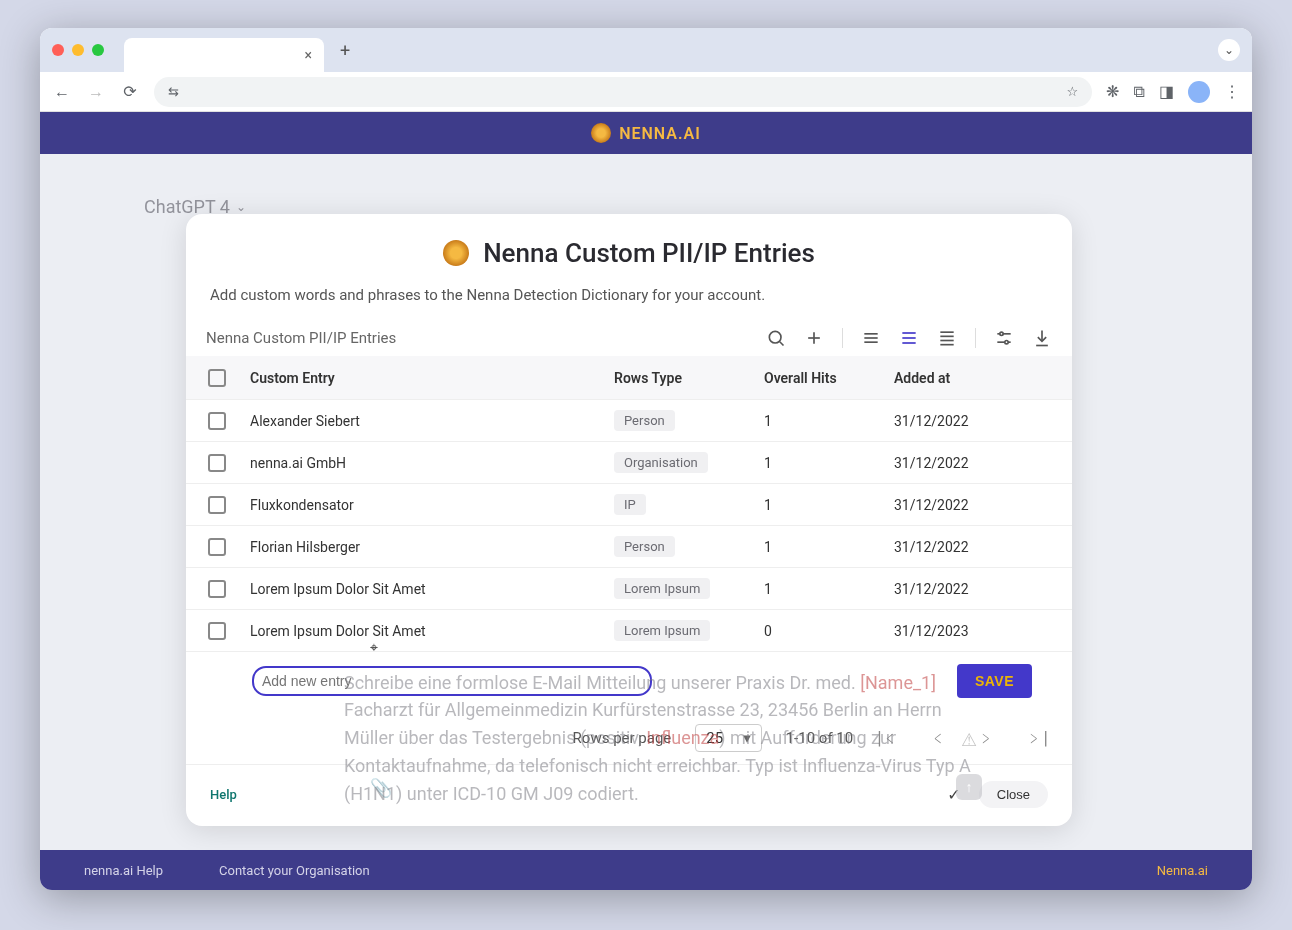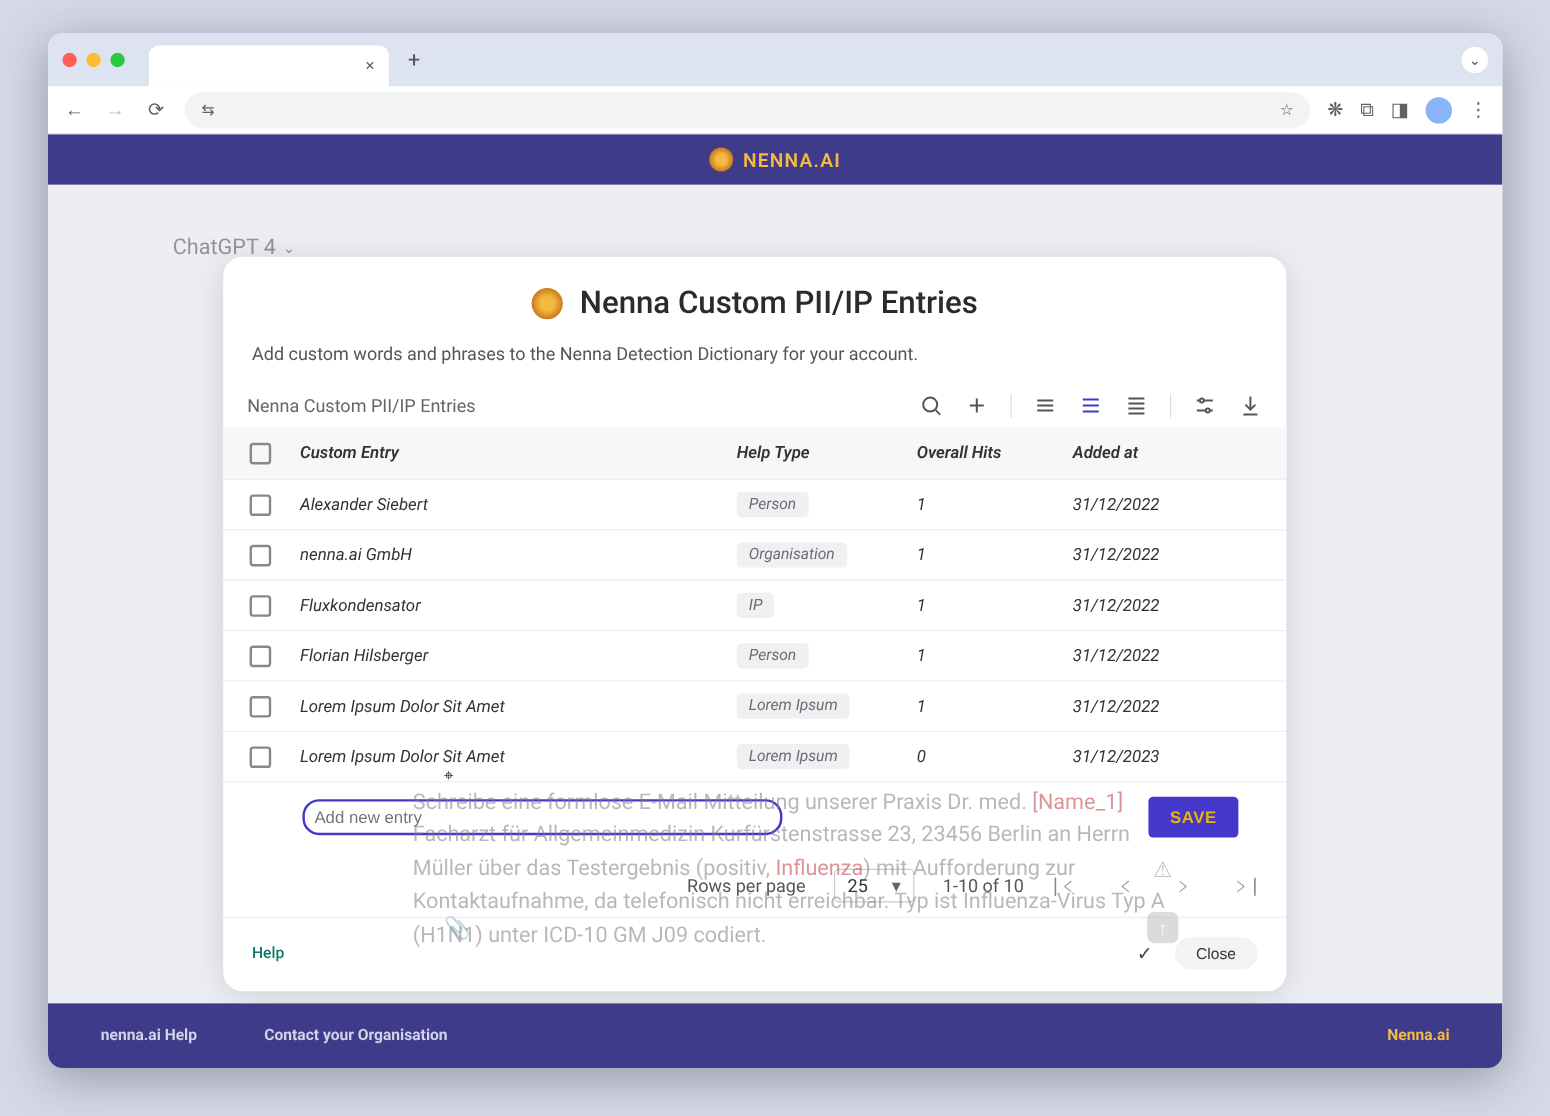--- a/index.html
+++ b/index.html
@@ -135,21 +135,20 @@
 .t-icon { width: 20px; height: 20px; display: inline-flex; align-items: center; justify-content: center; }
 .t-icon.accent svg { stroke: #4338ca; }
 .divider { width: 1px; height: 20px; background: #ddd; }
 .table { width: 100%; }
 .thead, .trow {
   display: grid;
   grid-template-columns: 56px 1fr 150px 130px 170px;
   align-items: center;
   padding: 0 8px;
   border-bottom: 1px solid #eee;
-  font-style: italic;
 }
 .thead { background: #f7f7f9; height: 44px; font-size: 14px; font-weight: 600; color: #333; }
 .trow { height: 42px; font-size: 14px; color: #333; }
 .checkbox {
   width: 18px; height: 18px; border: 2px solid #888; border-radius: 3px; margin-left: 14px;
 }
 .chip {
   display: inline-block;
   background: #f0f0f2;
   color: #6b6b72;
@@ -213,28 +212,27 @@
   color: #7f7f86;
   font-size: 18px;
   line-height: 1.55;
   opacity: 0.55;
 }
 .bg-chat .red { color: #c04040; }
 .bg-chat-icons { position:absolute; bottom:50px; right:270px; display:flex; flex-direction:column; gap:24px; opacity:0.5; color:#888; font-size:18px; align-items:center;}
 .clip { position:absolute; bottom:52px; left:330px; opacity:0.45; color:#888; font-size:18px;}
 .app-footer {
   background: #3e3c8a;
-  height: 54px;
+  height: 40px;
   display: flex;
   align-items: center;
   padding: 0 44px;
   gap: 56px;
   color: #d4d3e8;
   font-size: 13px;
-  font-weight: bold;
 }
 .app-footer .right { margin-left: auto; color: #f5b942; }
 .cursor {
   position: absolute;
   top: 485px; left: 330px;
   font-size: 14px;
   color: #333;
   pointer-events: none;
 }
 svg { display: block; }
@@ -352,21 +350,21 @@
           </span>
         </div>
       </div>
 
       <div class="table">
         <div class="thead">
           <div>
               <div class="checkbox"></div>
             </div>
           <div>Custom Entry</div>
-          <div>Help Type</div>
+          <div>Rows Type</div>
           <div>Overall Hits</div>
           <div>Added at</div>
         </div>
         <div id="rows-mount">
             <div class="trow">
     <div>
                 <div class="checkbox"></div>
               </div>
     <div>Alexander Siebert</div>
     <div><span class="chip">Person</span></div>

